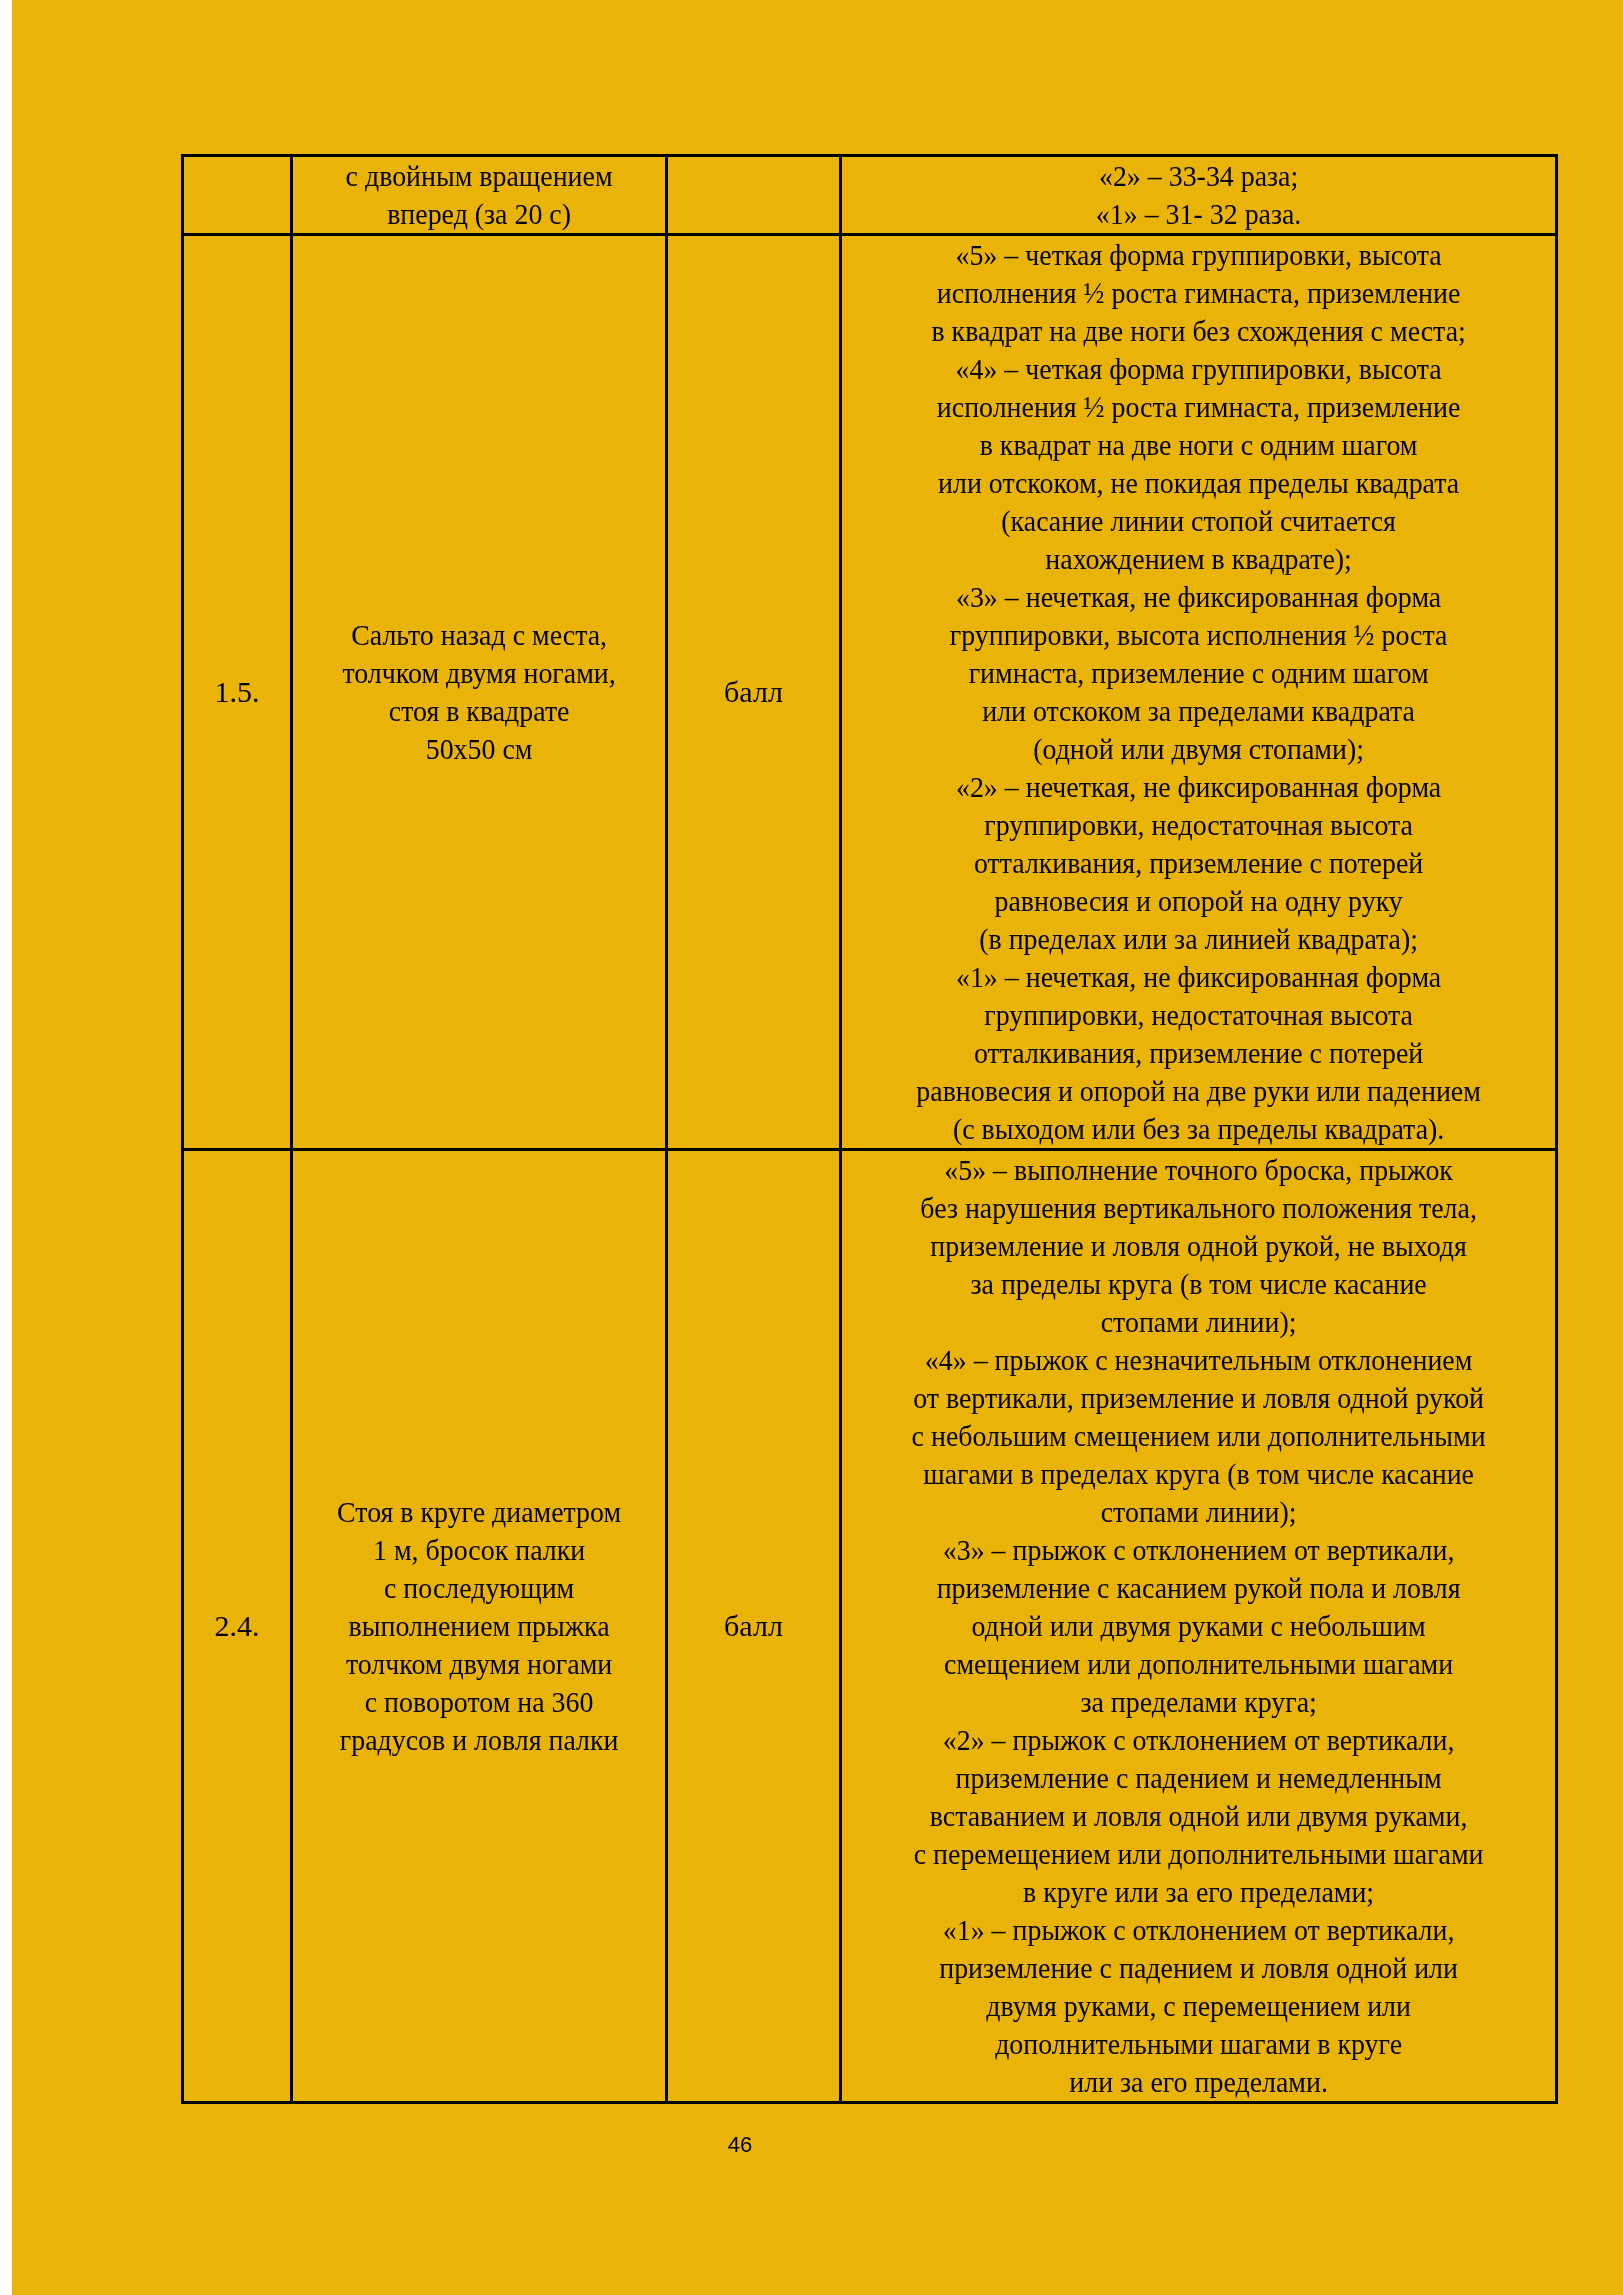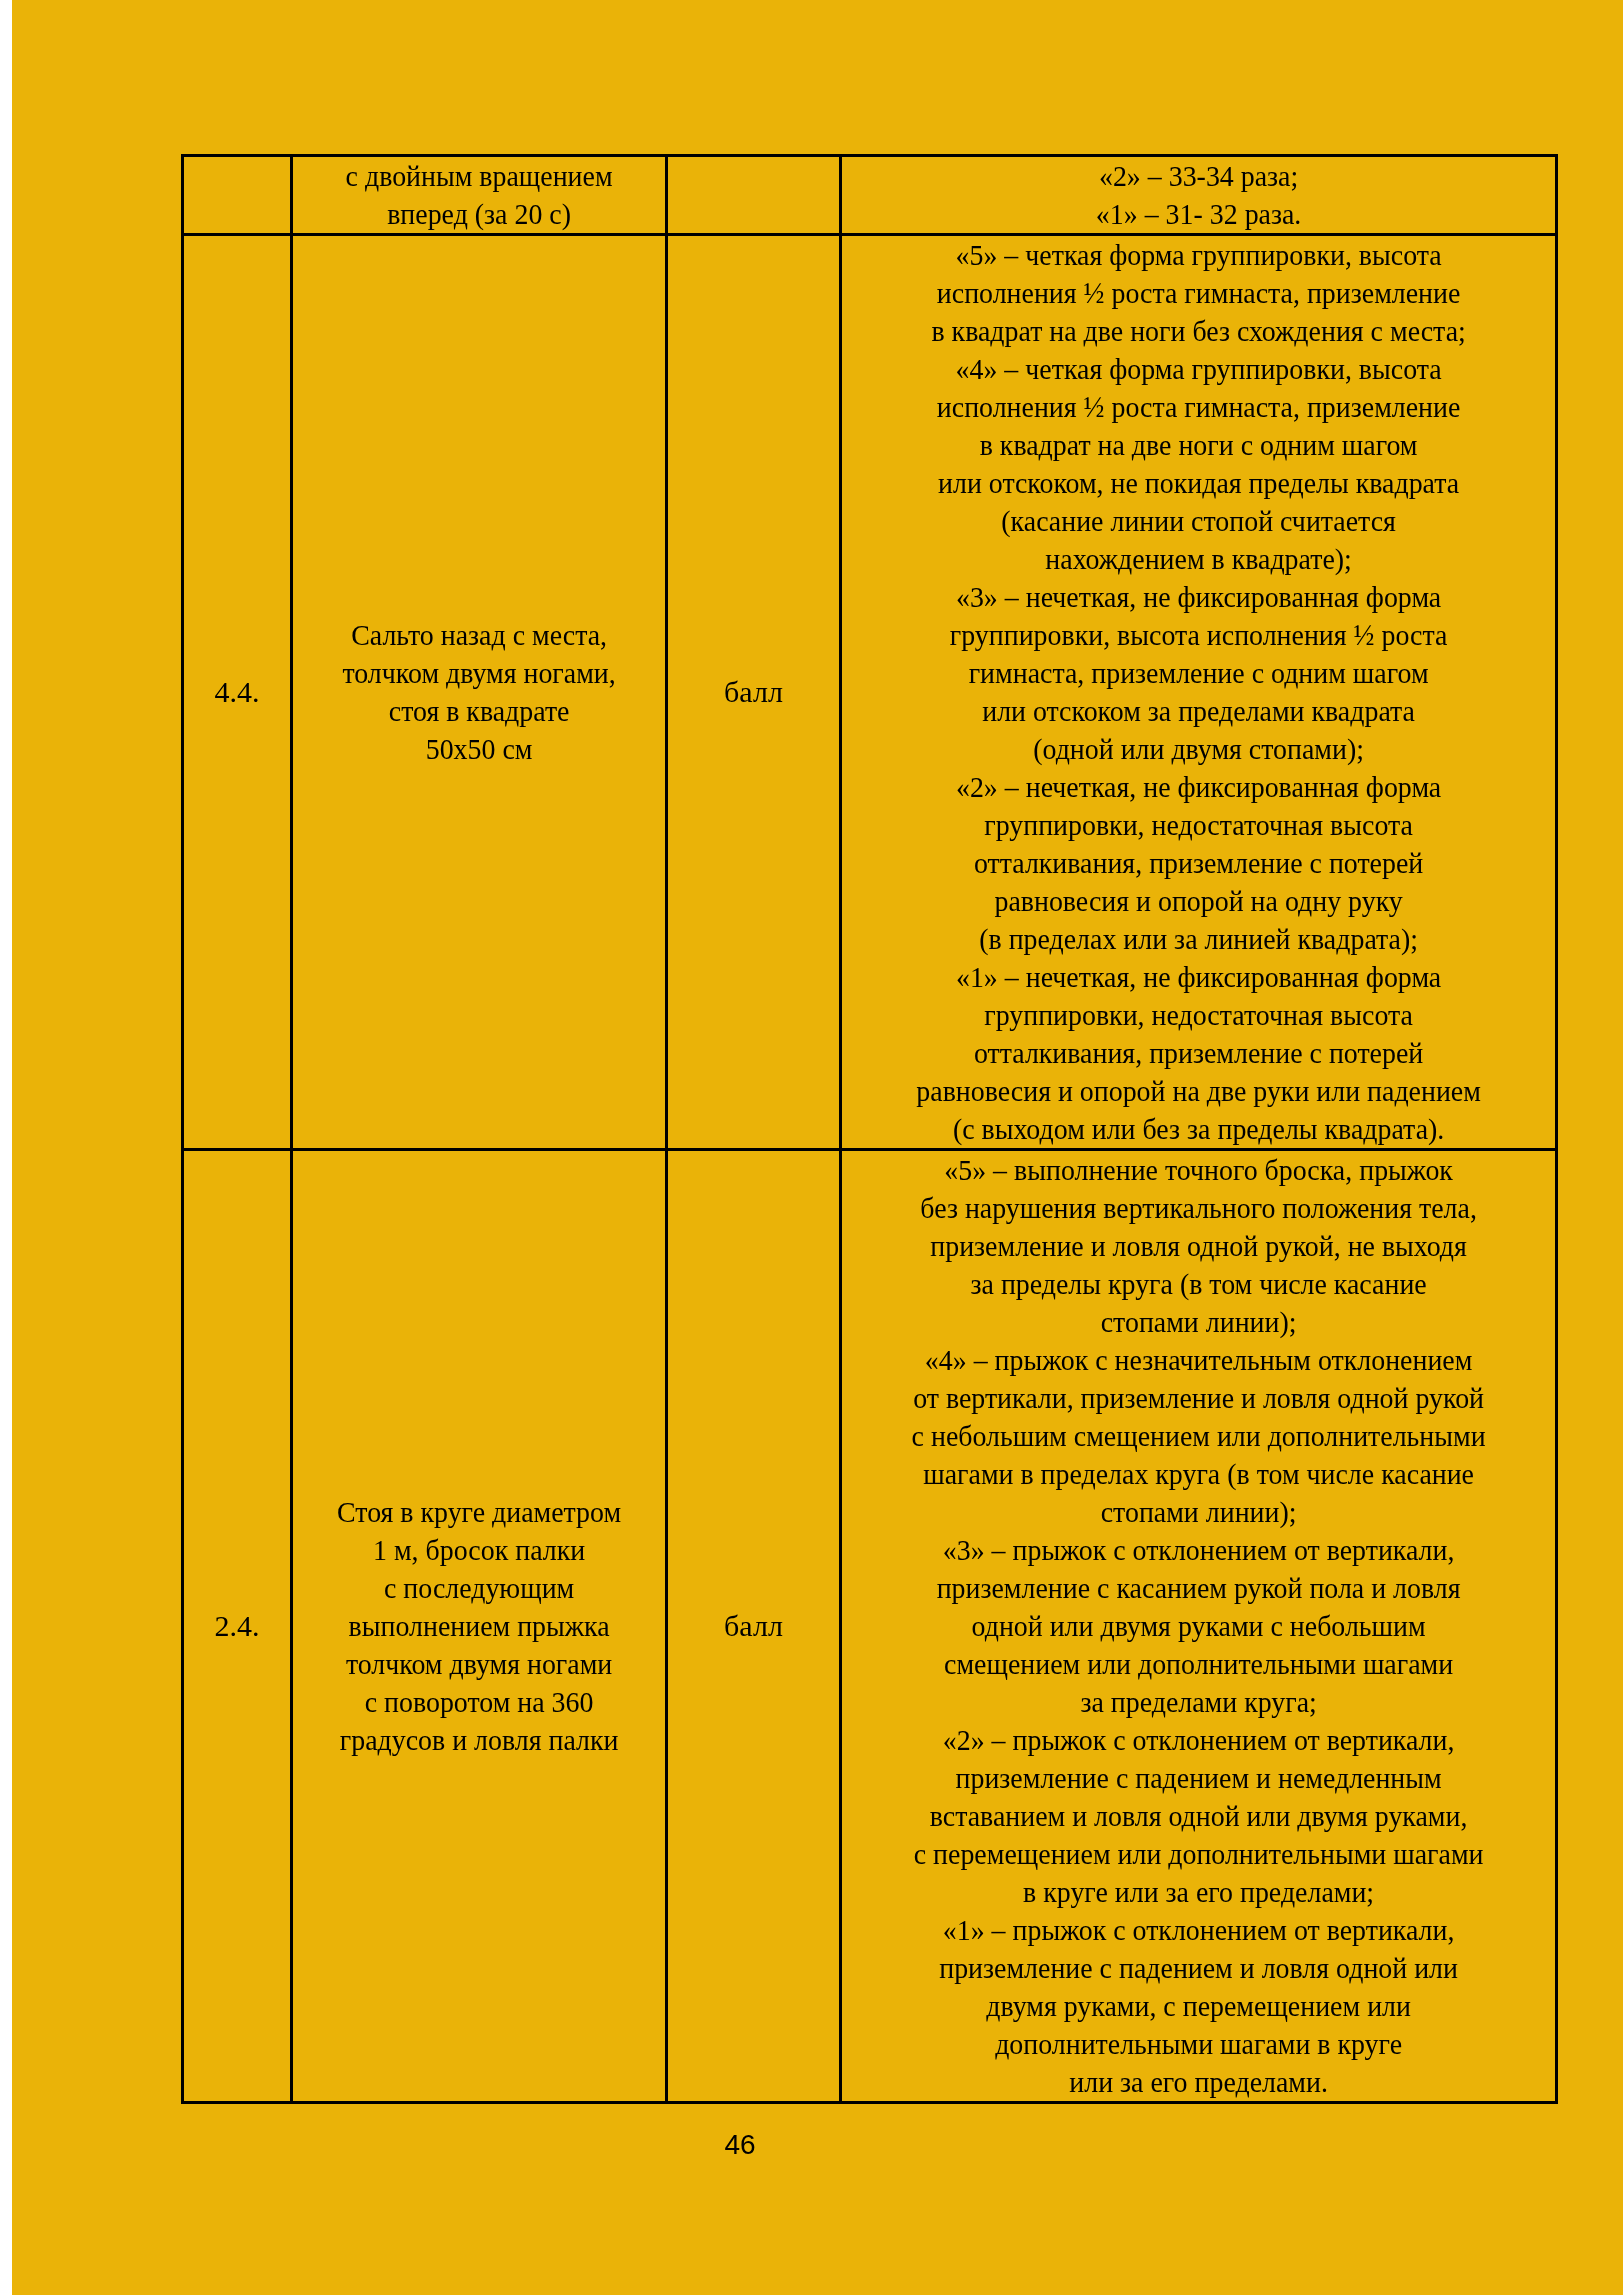--- a/index.html
+++ b/index.html
@@ -56,21 +56,21 @@
       transform: scaleX(0.93);
       transform-origin: center center;
     }
     .page-number {
       position: absolute;
       left: 0;
       width: 1456px;
       top: 2128px;
       text-align: center;
       font-family: "Liberation Sans", sans-serif;
-      font-size: 28px;
+      font-size: 22px;
       line-height: 33px;
     }
   </style>
 </head>
 <body>
 
 <div class="page">
   <table class="norms">
     <colgroup>
       <col class="col-num">
@@ -89,21 +89,21 @@
         </td>
         <td></td>
         <td>
           <span class="lines">
               <span class="line">«2» – 33-34 раза;</span>
               <span class="line">«1» – 31- 32 раза.</span>
             </span>
         </td>
       </tr>
       <tr class="row-28">
-        <td>4.4.</td>
+        <td>1.5.</td>
         <td>
           <span class="lines">
               <span class="line">Сальто назад с места,</span>
               <span class="line">толчком двумя ногами,</span>
               <span class="line">стоя в квадрате</span>
               <span class="line">50х50 см</span>
             </span>
         </td>
         <td>балл</td>
         <td>

